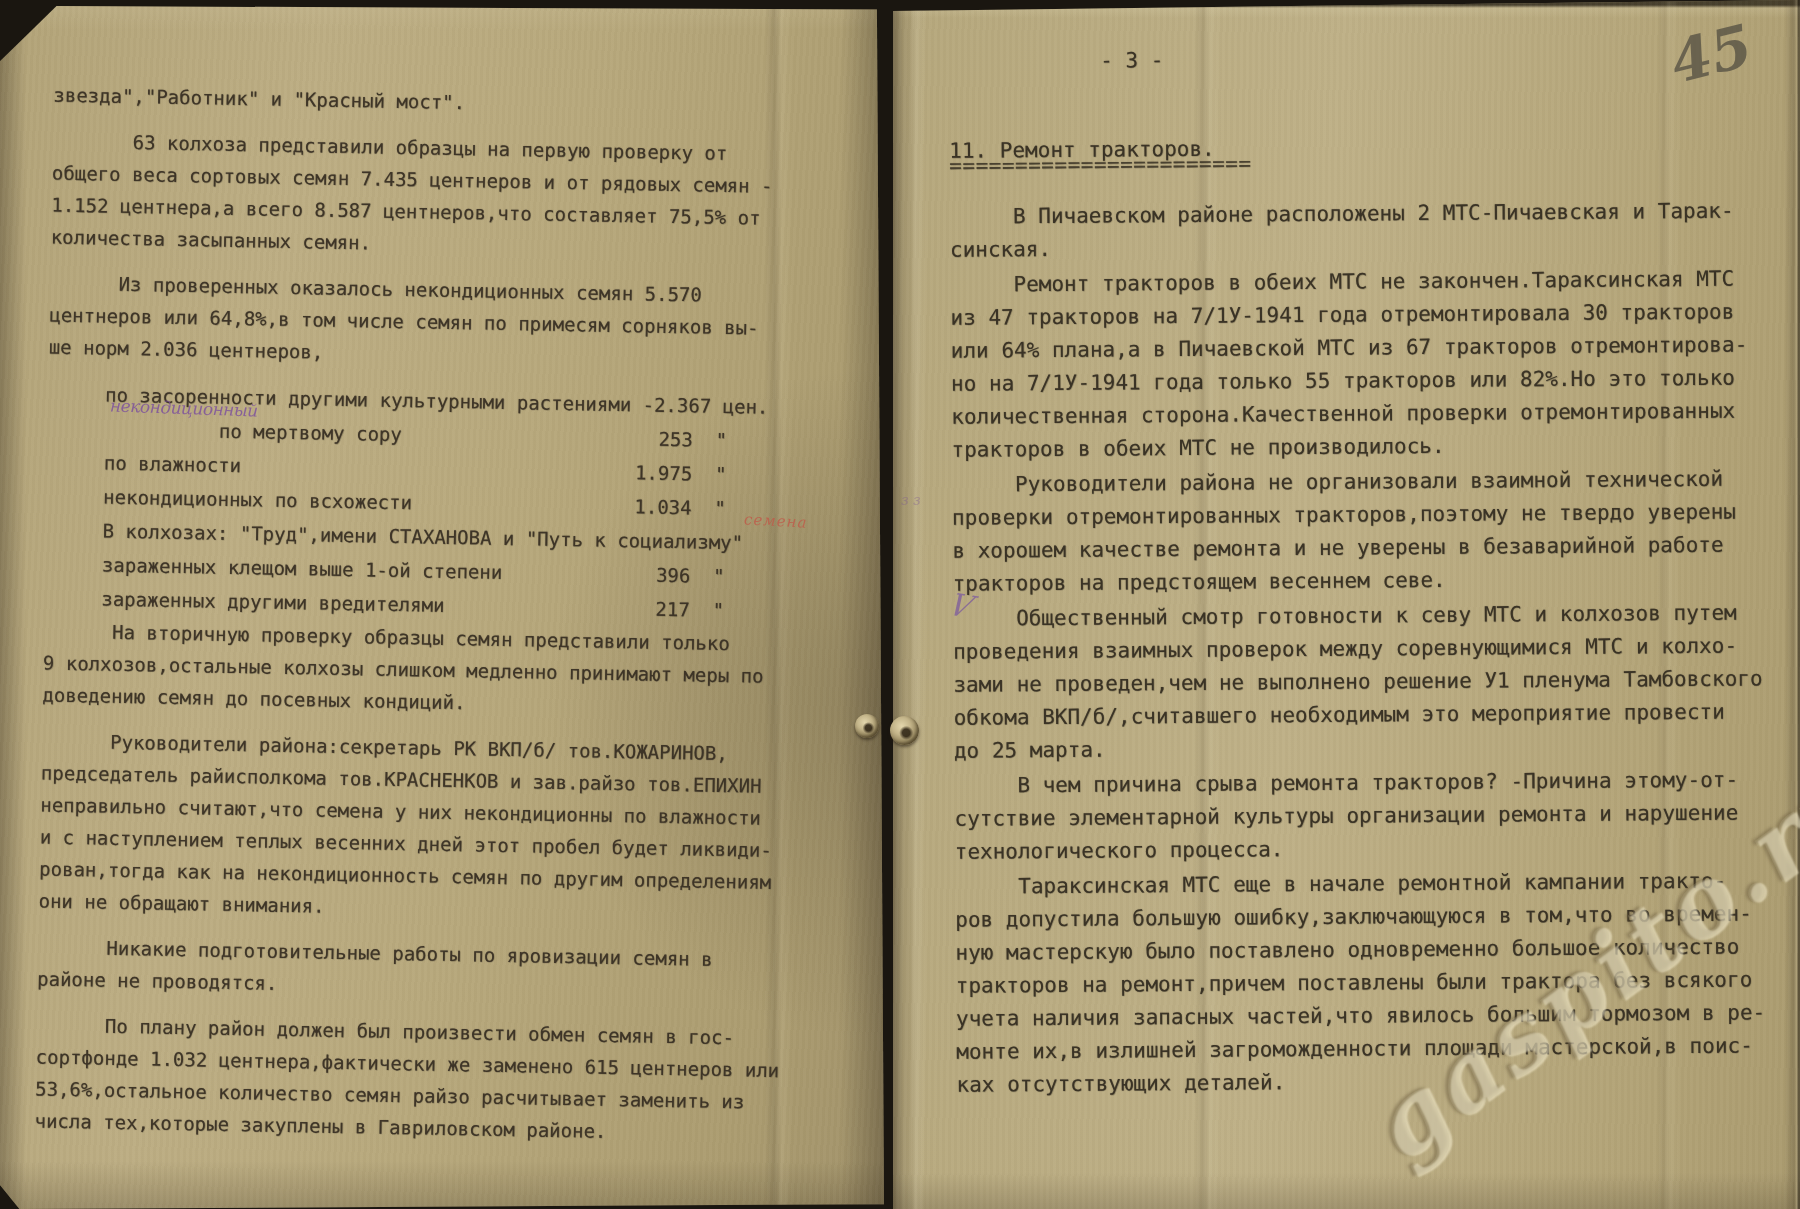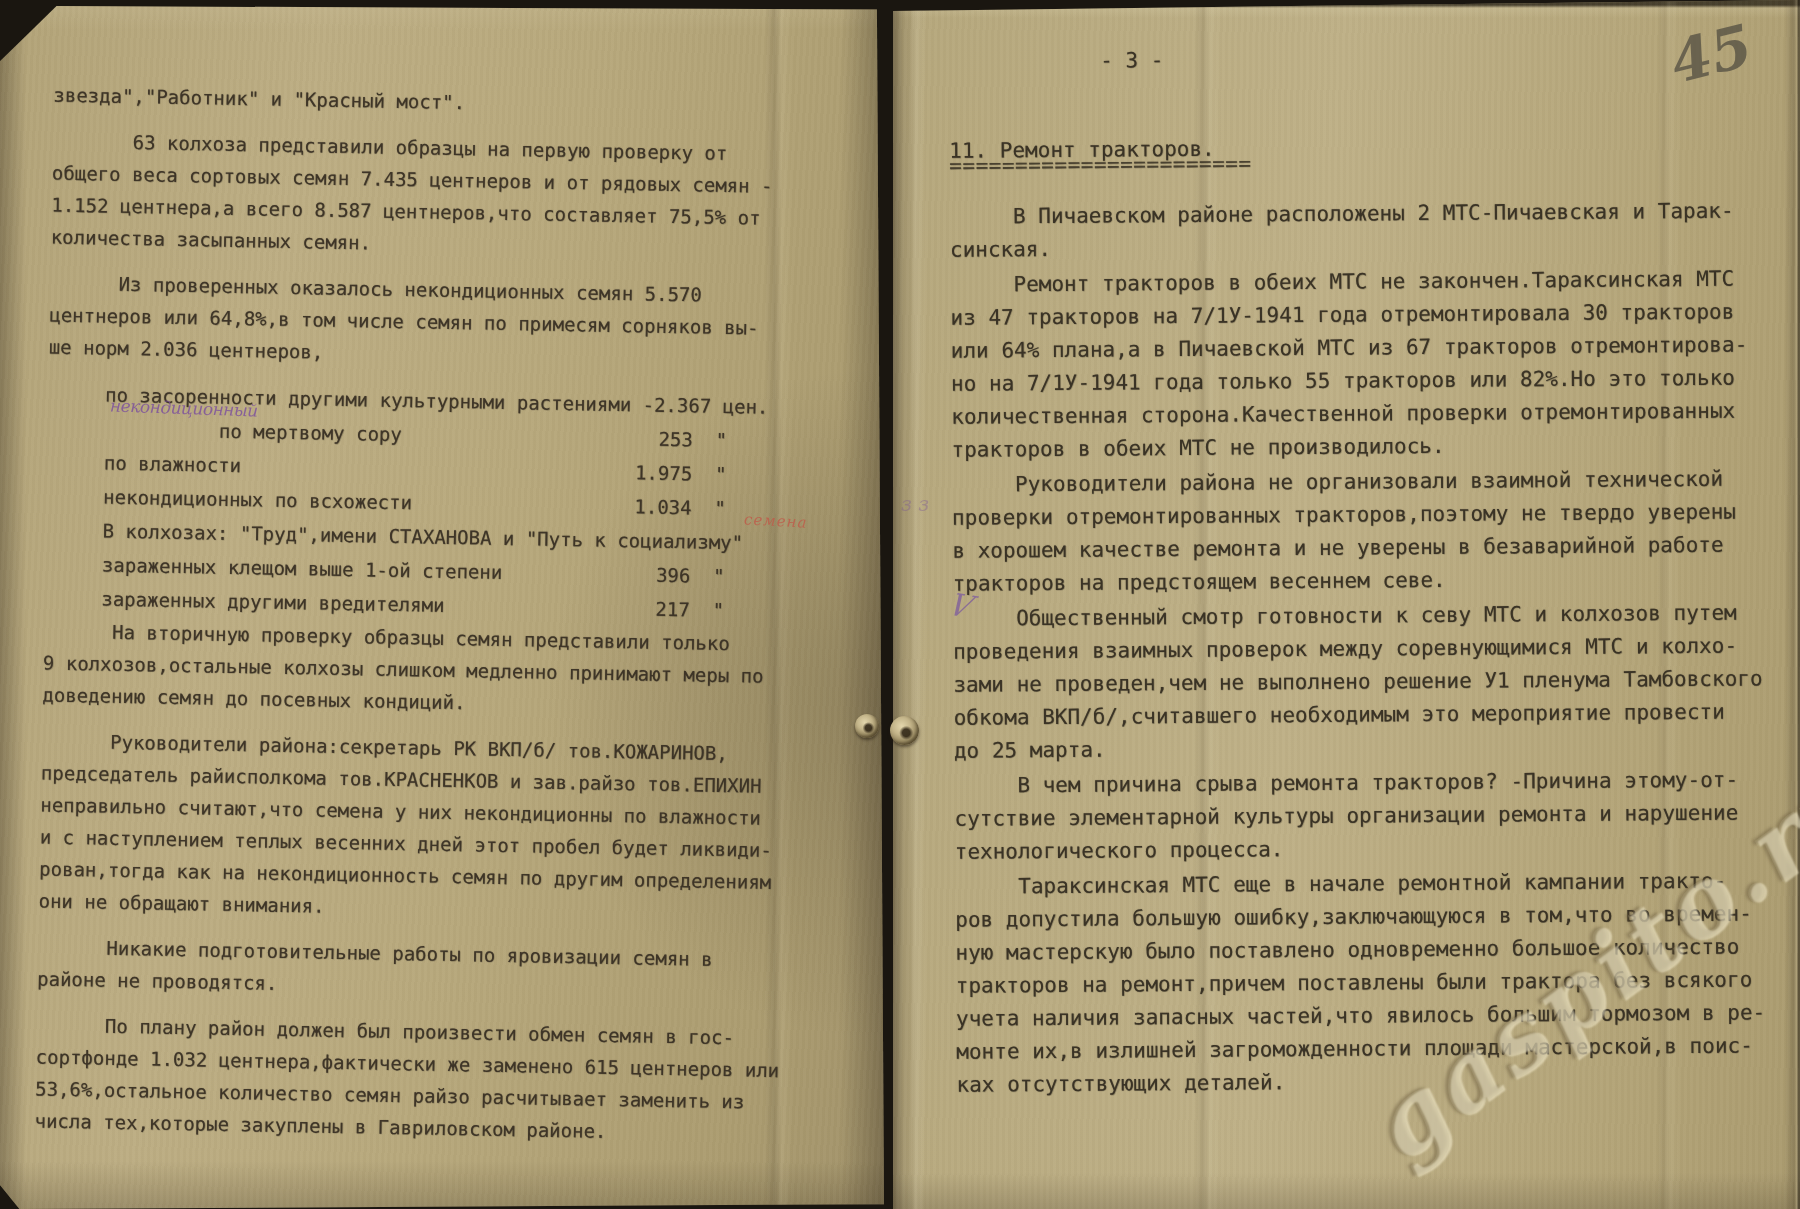--- a/index.html
+++ b/index.html
@@ -71,21 +71,21 @@
   }
   .ann-folio{
     left:778px;top:20px;font-size:58px;font-weight:700;
     color:rgba(78,73,63,.72);transform:rotate(-14deg);
   }
   .ann-check{
     left:58px;top:588px;font-size:30px;
     color:rgba(122,88,160,.72);transform:skewX(-14deg) rotate(9deg);
   }
   .ann-marks{
-    left:8px;top:492px;font-size:20px;color:rgba(120,85,150,.38);
+    left:8px;top:492px;font-size:14px;color:rgba(120,85,150,.38);
   }
   .watermark{
     position:absolute;left:490px;top:1080px;
     transform:rotate(-36.5deg);transform-origin:0 50%;
     font-family:"DejaVu Serif",serif;font-style:italic;font-weight:700;
     font-size:96px;letter-spacing:5px;
     color:rgba(196,184,148,.2);
     text-shadow:2px 2px 2px rgba(248,240,212,.55),-2px -2px 3px rgba(95,80,52,.4);
     pointer-events:none;
   }

